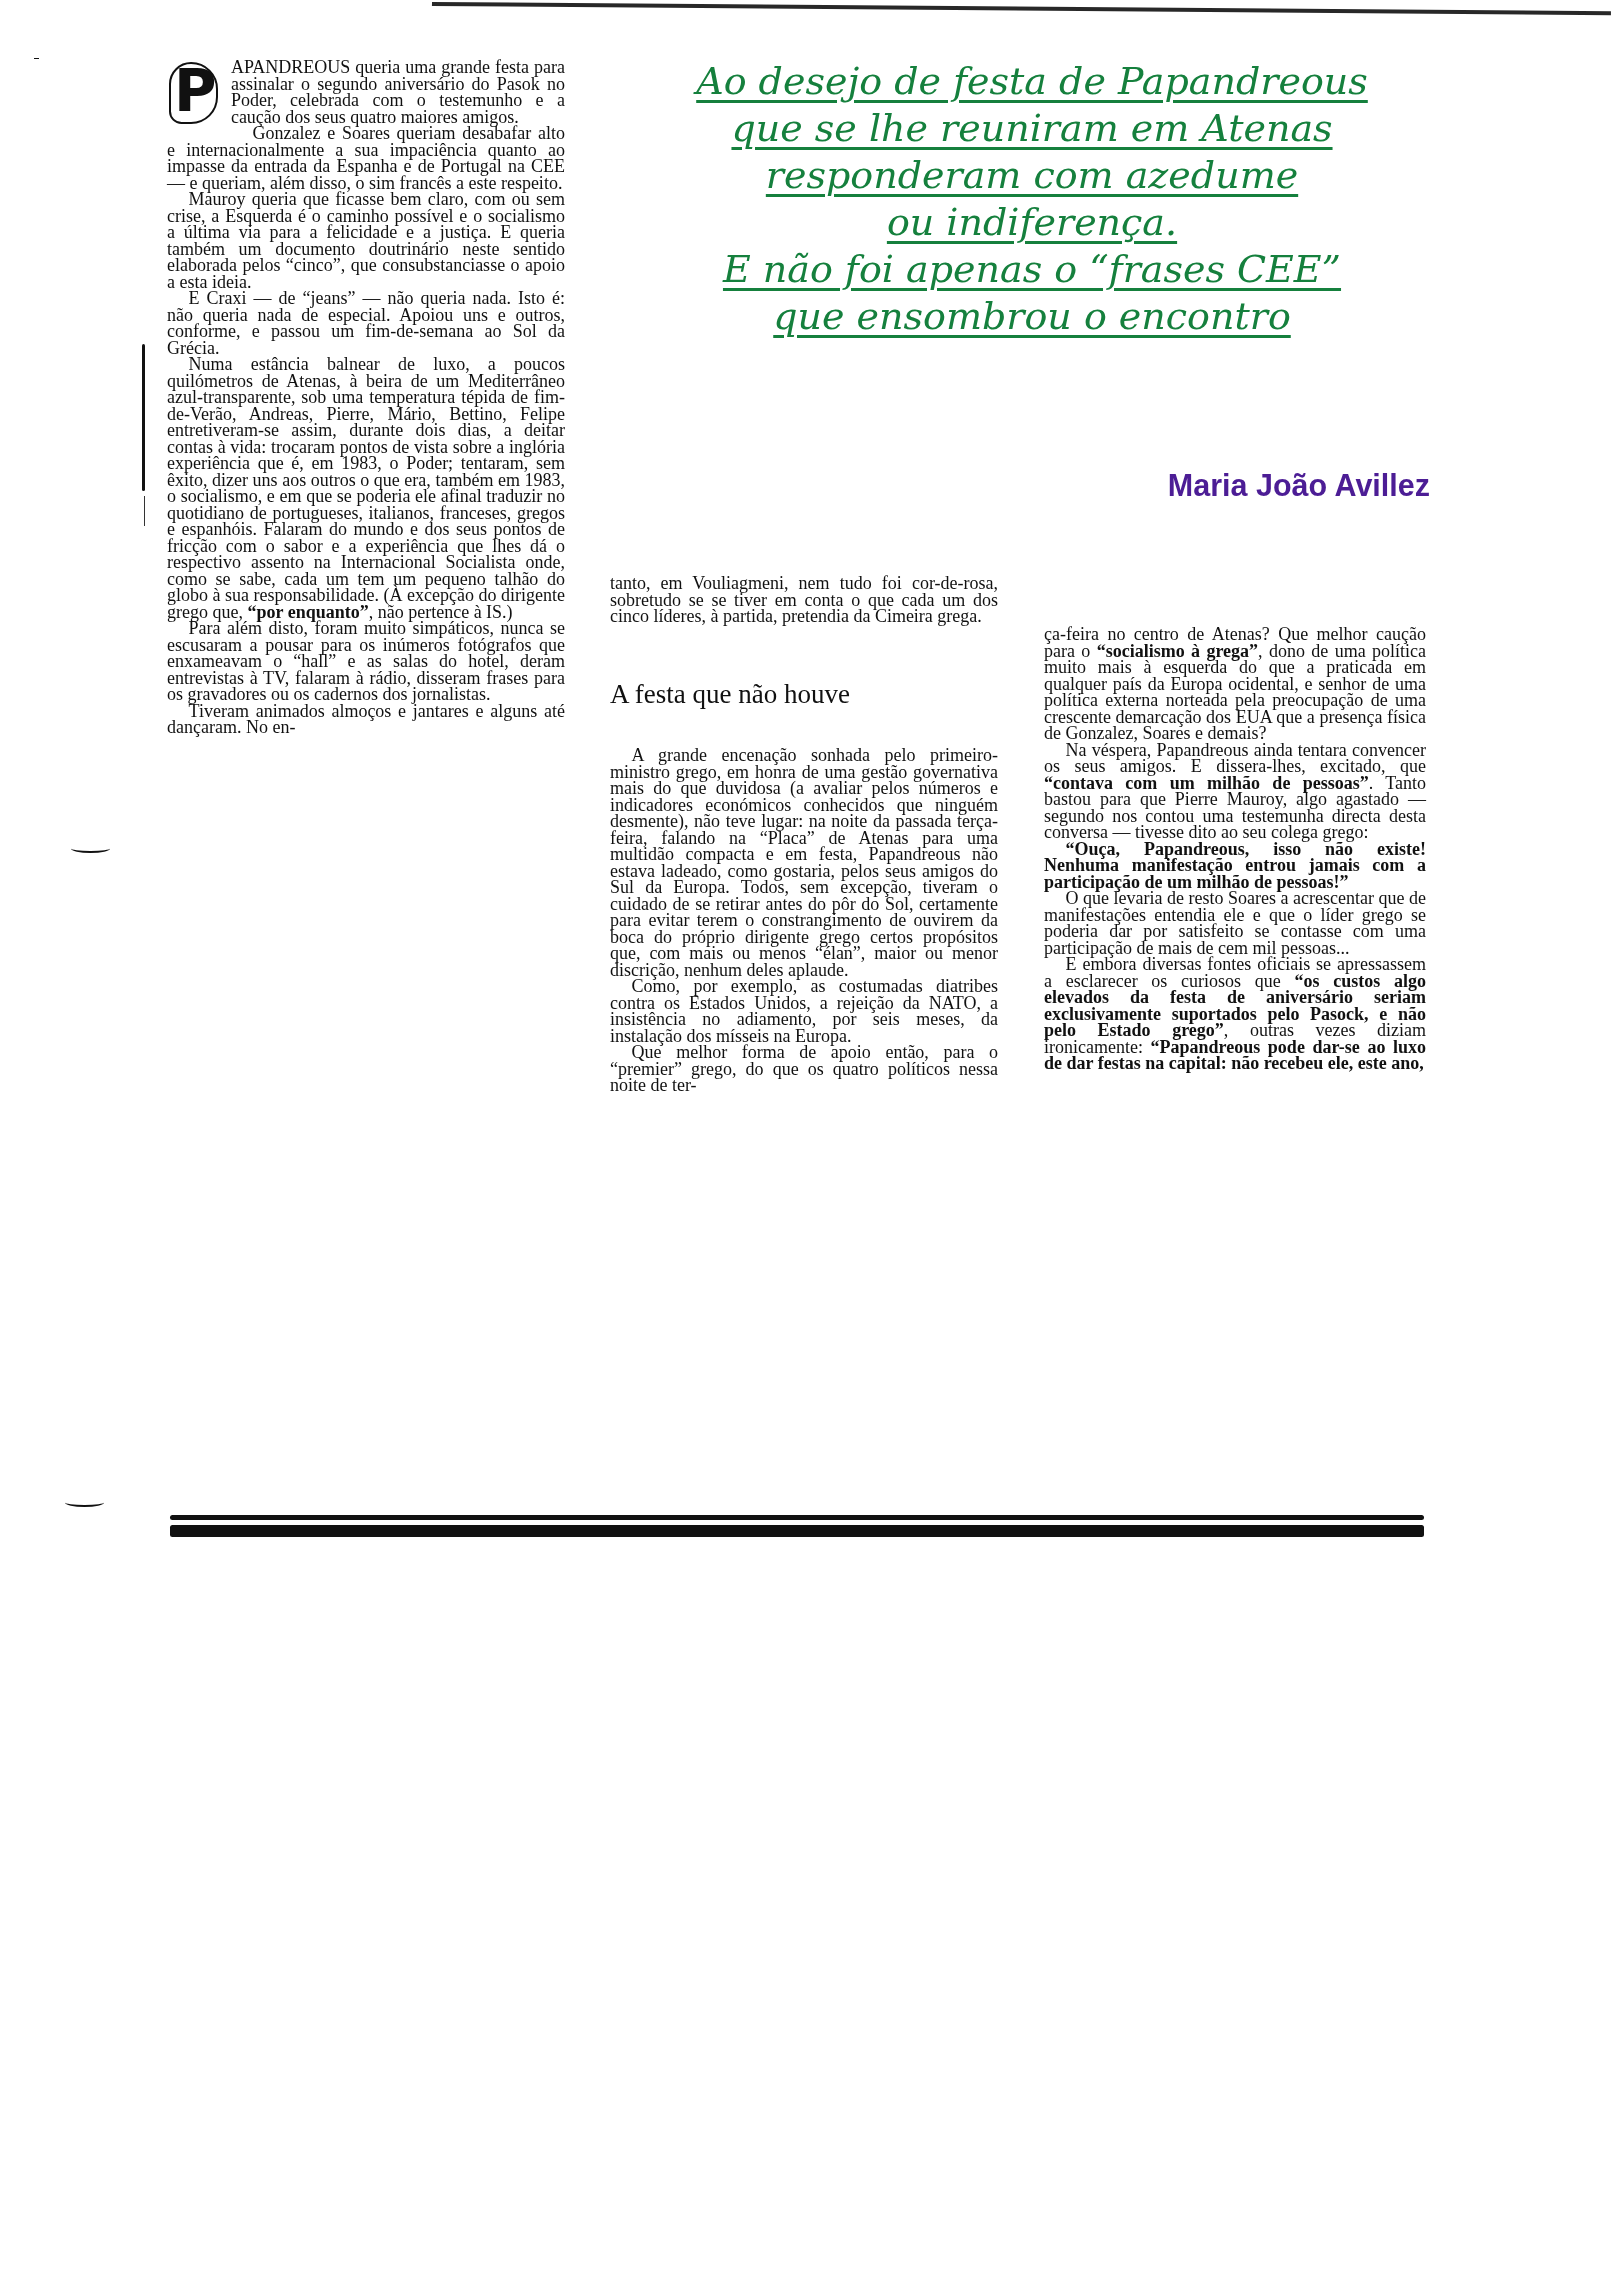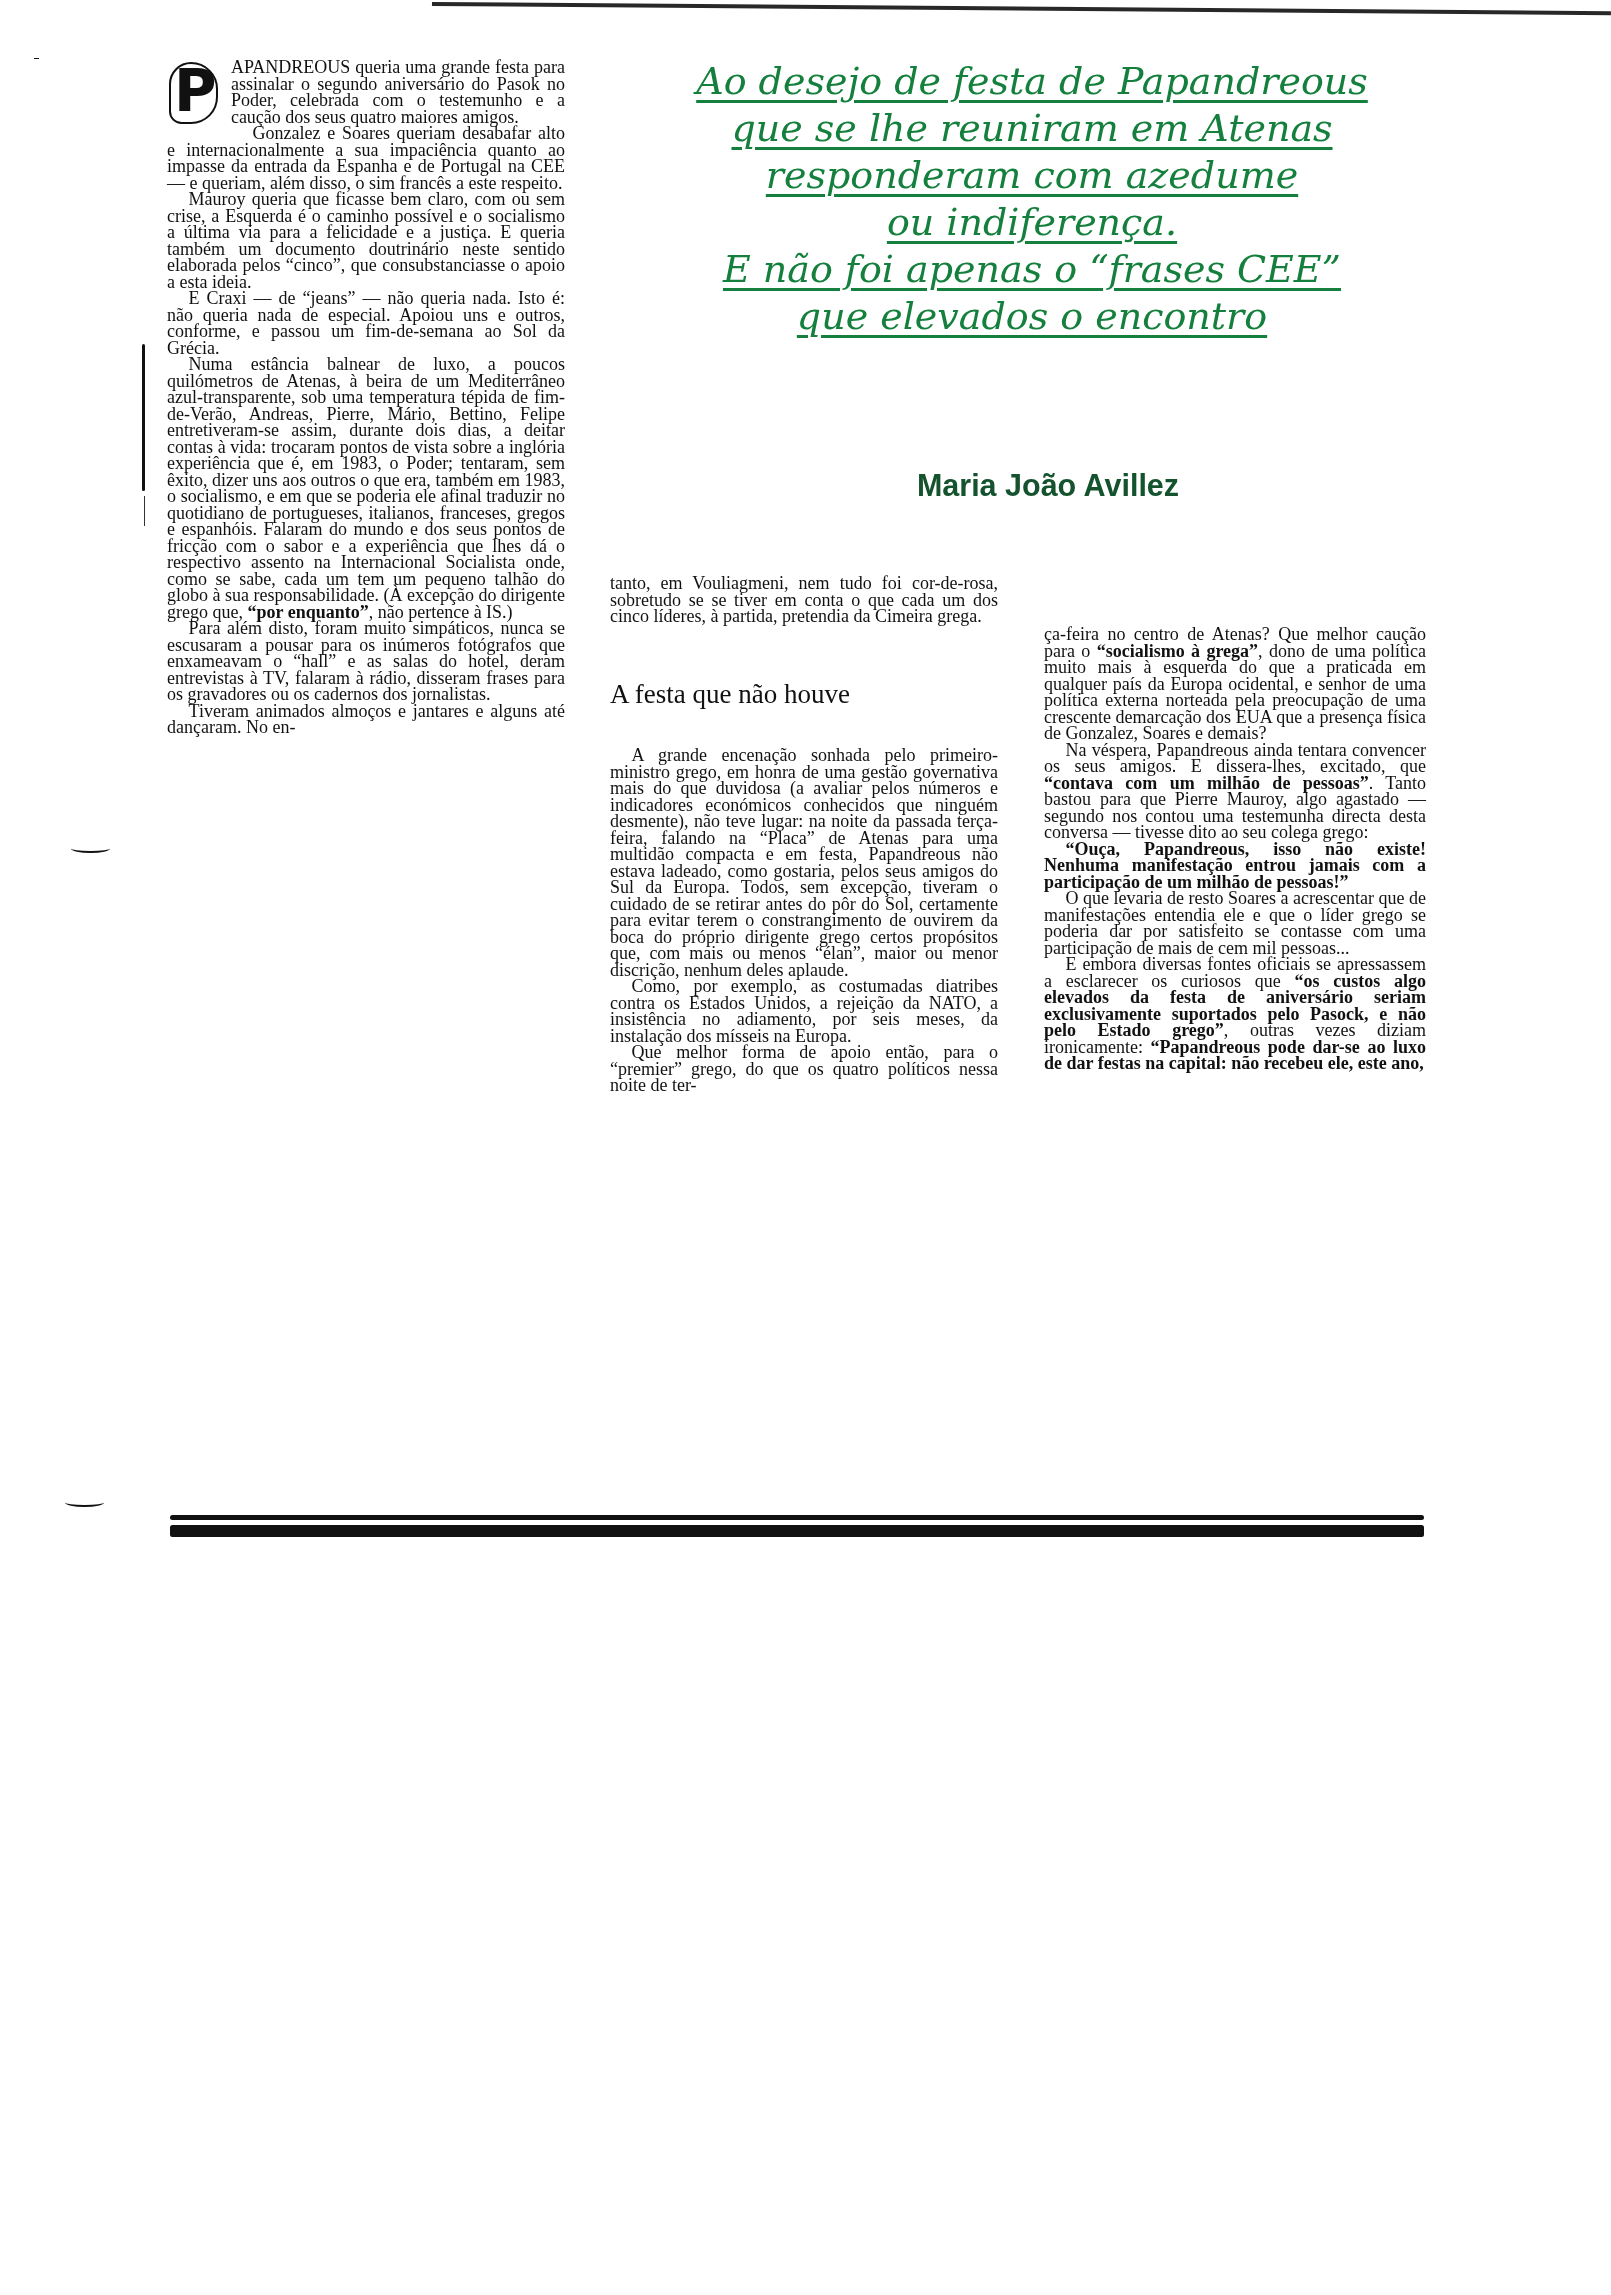--- a/index.html
+++ b/index.html
@@ -31,22 +31,22 @@
   .dropcap .ring { position: absolute; left: 2px; top: 0; width: 49px; height: 62px; border: 2.5px solid #111;
     border-radius: 22.6px 27.5px 27.5px 12.8px; box-sizing: border-box; }
   .dropcap .letter { position: absolute; left: 6.9px; top: -2.9px; font-family: "DejaVu Sans", sans-serif; font-weight: 900;
     font-size: 58px; line-height: 64px; color: #111; }
 
   .headline { position: absolute; left: 634px; top: 58px; width: 796px; text-align: center;
     font-family: "DejaVu Serif", serif; font-style: italic; font-size: 38px; line-height: 47px; color: #15803d; }
   .headline .hl-line { display: block; }
   .headline .hl-line span { text-decoration: underline; text-decoration-thickness: 2.9px; text-underline-offset: 5.9px; }
 
-  .byline { position: absolute; left: 650px; top: 466px; width: 796px; text-align: center;
-    font-family: "Liberation Sans", sans-serif; font-weight: 700; font-size: 30.5px; line-height: 39px; color: #14532d; }
+  .byline { position: absolute; left: 634px; top: 466px; width: 796px; text-align: right;
+    font-family: "Liberation Sans", sans-serif; font-weight: 700; font-size: 30.5px; line-height: 39px; color: #4c1d95; }
 
   .subhead { font-family: "Liberation Serif", serif; font-weight: 400; font-size: 27px; line-height: 29.5px;
     margin: 55px 0 38px 0 !important; text-align: left; }
 
   .bottom-rule-thin { position: absolute; left: 170px; top: 1515px; width: 1254px; height: 5.4px; background: #111; border-radius: 2.5px; }
   .bottom-rule-thick { position: absolute; left: 170px; top: 1525px; width: 1254px; height: 11.8px; background: #111; border-radius: 2.5px; }
 </style>
 </head>
 <body>
 
@@ -58,21 +58,21 @@
   <div class="margin-rule2"></div>
   <div class="hole-mark" style="left:71px; top:844px;"></div>
   <div class="hole-mark" style="left:65px; top:1498px;"></div>
 
   <div class="headline">
     <span class="hl-line"><span>Ao desejo de festa de Papandreous</span></span>
     <span class="hl-line"><span>que se lhe reuniram em Atenas</span></span>
     <span class="hl-line"><span>responderam com azedume</span></span>
     <span class="hl-line"><span>ou indiferença.</span></span>
     <span class="hl-line"><span>E não foi apenas o “frases CEE”</span></span>
-    <span class="hl-line"><span>que elevados o encontro</span></span>
+    <span class="hl-line"><span>que ensombrou o encontro</span></span>
   </div>
 
   <div class="byline">Maria João Avillez</div>
 
   <div class="col col-left">
     <p>
       <span class="dropcap">
         <span class="ring"></span>
         <span class="letter">P</span>
       </span>

